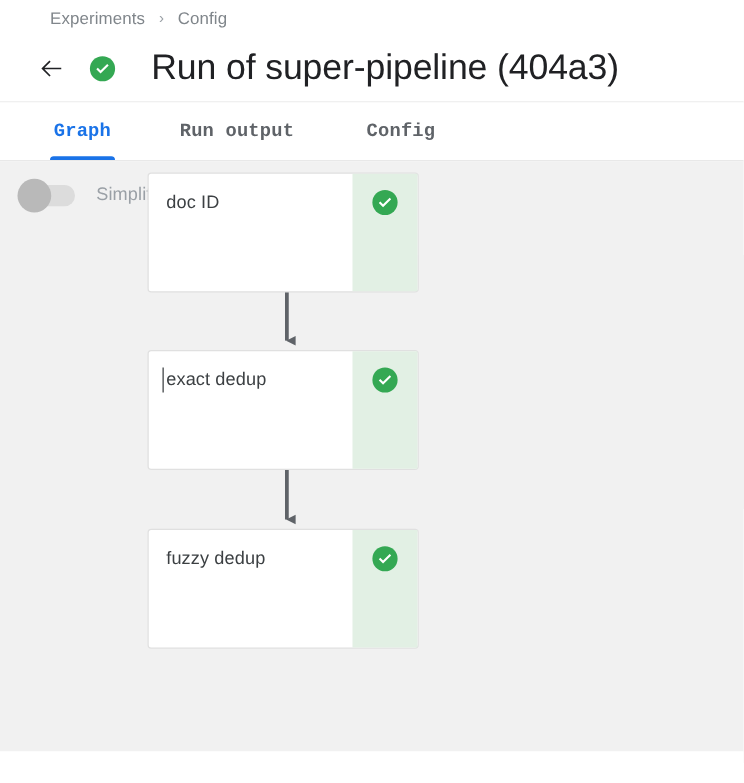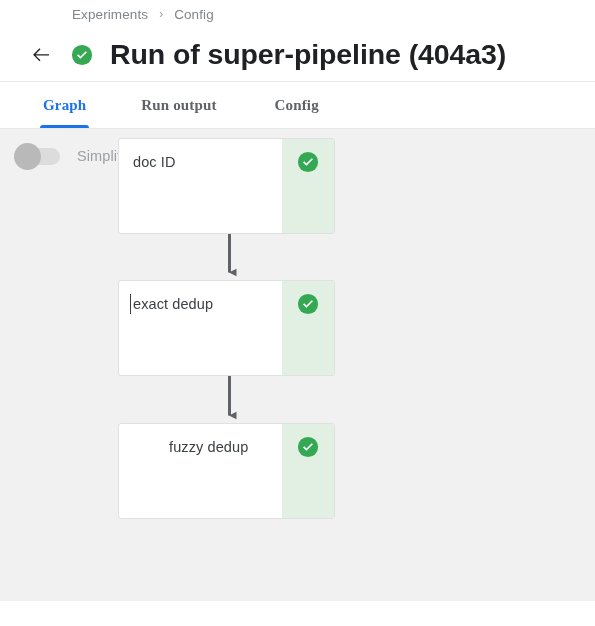--- a/index.html
+++ b/index.html
@@ -13,21 +13,21 @@
     background: #ffffff;
     font-family: "Liberation Sans", sans-serif;
     -webkit-font-smoothing: antialiased;
   }
 
   
   .breadcrumb-bar {
     height: 28px;
     display: flex;
     align-items: center;
-    padding-left: 72px;
+    padding-left: 40px;
     box-sizing: border-box;
     background: #ffffff;
   }
   .crumb {
     font-size: 13.5px;
     color: #80868b;
     letter-spacing: .1px;
     white-space: nowrap;
   }
   .crumb-sep {
@@ -64,24 +64,24 @@
   .title-status {
     margin-left: 13px;
     flex: 0 0 auto;
     display: flex;
     align-items: center;
   }
   .check-circle {
     display: block;
   }
   .run-title {
-    margin-left: 17px;
+    margin-left: 28px;
     font-size: 28.5px;
     color: #202124;
-    font-weight: 700;
+    font-weight: 400;
     letter-spacing: -.1px;
     white-space: nowrap;
     line-height: 1;
   }
 
   
   .tab-bar {
     height: 47px;
     display: flex;
     align-items: stretch;
@@ -96,21 +96,21 @@
     align-items: center;
     padding: 0 17px;
     font-size: 15px;
     font-weight: bold;
     color: #5f6368;
     letter-spacing: .15px;
     cursor: pointer;
     white-space: nowrap;
     background: none;
     border: none;
-    font-family: Liberation Serif, serif;
+    font-family: Liberation Mono, monospace;
   }
   .tab.is-active { color: #1a73e8; }
   .tab.is-active::after {
     content: "";
     position: absolute;
     left: 14px;
     right: 14px;
     bottom: 0;
     height: 3px;
     border-radius: 3px 3px 0 0;
@@ -215,21 +215,21 @@
     flex: 0 0 52px;
     background: #e2f0e4;
     display: flex;
     align-items: flex-start;
     justify-content: center;
     padding-top: 12px;
     box-sizing: border-box;
   }
   .node-1 { top: 9px;  }
   .node-2 { top: 151px; text-align: right; }
-  .node-3 { top: 294px; padding-left: 36px; }
+  .node-3 { top: 294px; }
 
   .edge-svg {
     position: absolute;
     left: 0;
     top: 0;
     width: 595px;
     height: 472px;
     pointer-events: none;
   }
 </style>

